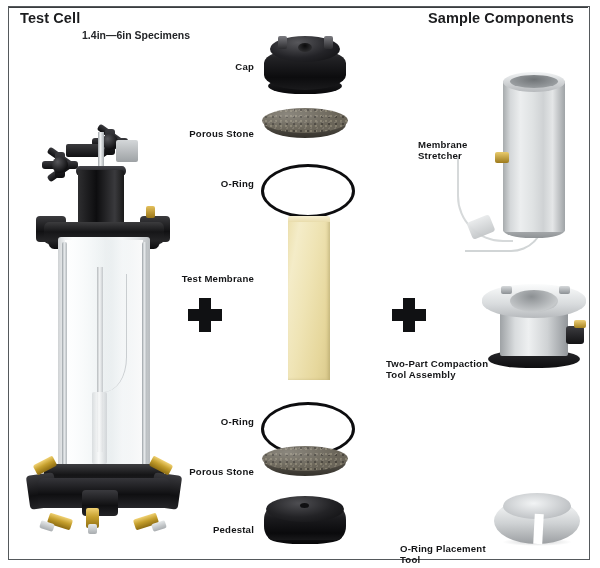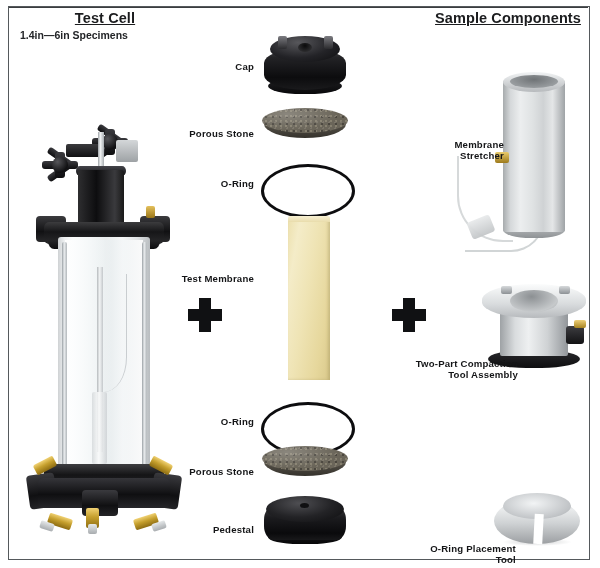--- a/index.html
+++ b/index.html
@@ -20,33 +20,31 @@
     pointer-events:none;
   }
   .topbar{
     position:absolute;left:8px;top:6px;width:580px;height:2px;
     background:#3a3d40;
   }
 
   
   .col-head{
     position:absolute;
-    text-align:center;
     font-weight:bold;
     color:#1b1c1e;
     letter-spacing:.1px;
-    text-decoration:underline;
   }
   #head-testcell{left:20px;top:10px;width:170px;font-size:14.5px;}
   #head-components{left:222px;top:10px;width:190px;font-size:14.5px;}
   #head-sampleprep{left:428px;top:10px;width:160px;font-size:14.5px;}
 
   #sub-specimens{
     position:absolute;left:20px;top:29px;width:170px;
-    text-align:left;font-size:10.5px;font-weight:bold;color:#232528;
+    text-align:right;font-size:10.5px;font-weight:bold;color:#232528;
   }
   #sub-note{
     position:absolute;left:16px;top:44px;width:178px;
     text-align:center;font-size:8.2px;font-style:italic;font-weight:bold;
     color:#2a2c2f;line-height:1.28;
   }
 
   
   .plus{
     position:absolute;width:34px;height:34px;
@@ -66,21 +64,21 @@
   }
   #lb-cap{left:170px;top:61px;width:84px;}
   #lb-ps1{left:150px;top:128px;width:104px;}
   #lb-or1{left:170px;top:178px;width:84px;}
   #lb-latex{left:140px;top:273px;width:114px;}
   #lb-or2{left:170px;top:416px;width:84px;}
   #lb-ps2{left:150px;top:466px;width:104px;}
   #lb-ped{left:160px;top:524px;width:94px;}
 
   .rlabel{
-    position:absolute;text-align:right;font-size:9.6px;font-weight:bold;
+    position:absolute;text-align:left;font-size:9.6px;font-weight:bold;
     color:#141517;line-height:1.18;letter-spacing:.2px;
   }
   #lb-stretch{left:418px;top:139px;width:86px;}
   #lb-mold{left:386px;top:358px;width:132px;}
   #lb-oring-tool{left:400px;top:515px;width:116px;margin-top:28px;}
 
   
   #cell{position:absolute;left:18px;top:92px;width:172px;height:424px;}
 
   .cyl-body{

